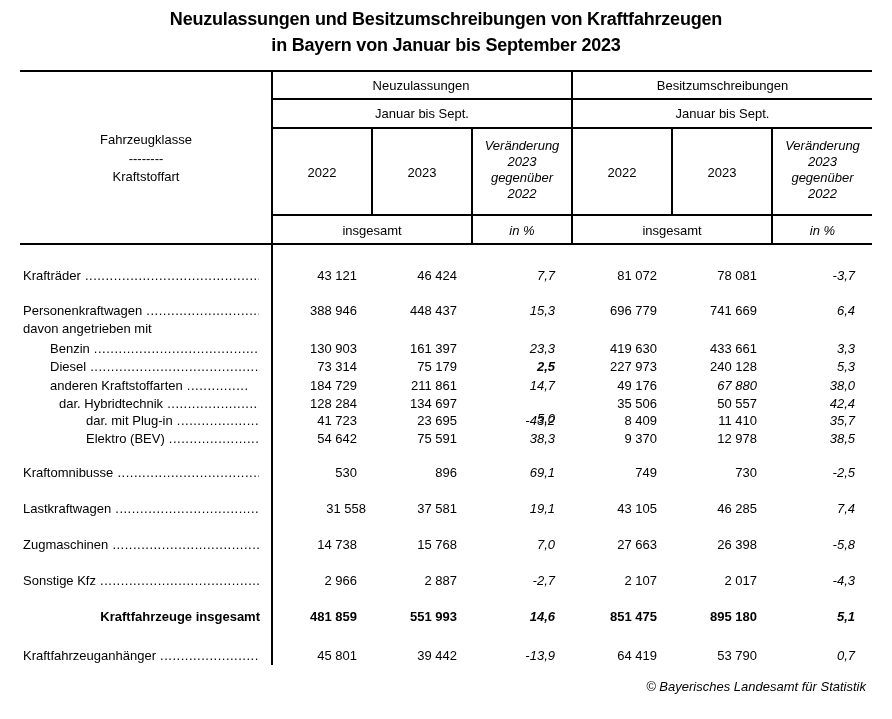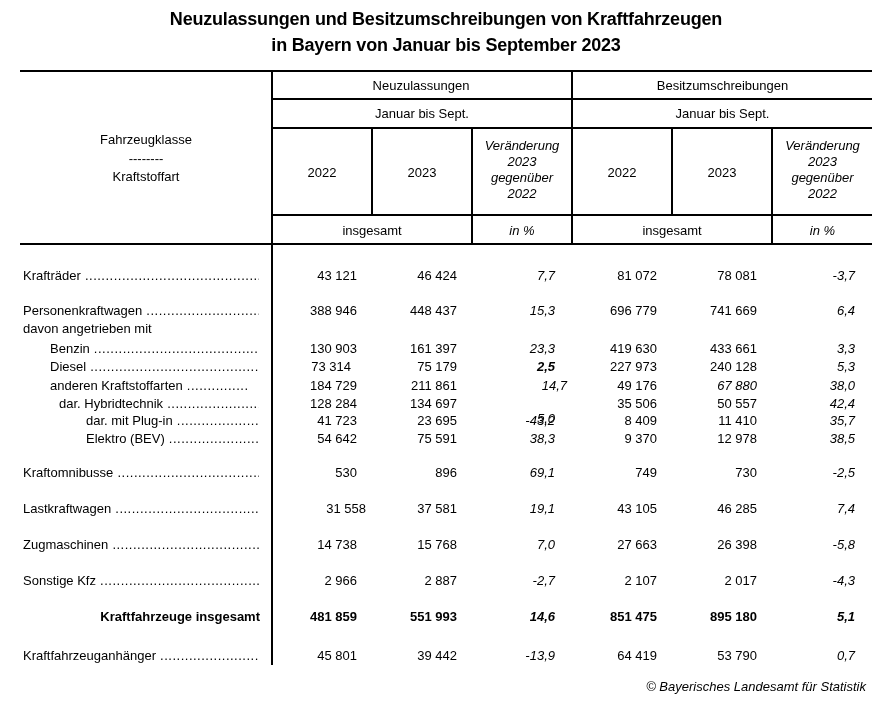--- a/index.html
+++ b/index.html
@@ -94,32 +94,32 @@
       <div class="lbl" style="top: 341px; left: 50px; width: 209px;"><span>Benzin</span><span class="dots"> ..........................................</span></div>
       <div class="num" style="top: 341px; left: 267px;">130 903</div>
       <div class="num" style="top: 341px; left: 367px;">161 397</div>
       <div class="num it" style="top: 341px; left: 465px;">23,3</div>
       <div class="num" style="top: 341px; left: 567px;">419 630</div>
       <div class="num" style="top: 341px; left: 667px;">433 661</div>
       <div class="num it" style="top: 341px; left: 765px;">3,3</div>
     </div>
     <div>
       <div class="lbl" style="top: 359px; left: 50px; width: 209px;"><span>Diesel</span><span class="dots"> ..........................................</span></div>
-      <div class="num" style="top: 359px; left: 261px; text-align: right;">73 314</div>
+      <div class="num" style="top: 359px; left: 267px; text-align: right;">73 314</div>
       <div class="num" style="top: 359px; left: 367px;">75 179</div>
       <div class="num it" style="top: 359px; left: 465px; font-weight: bold;">2,5</div>
       <div class="num" style="top: 359px; left: 567px;">227 973</div>
       <div class="num" style="top: 359px; left: 667px;">240 128</div>
       <div class="num it" style="top: 359px; left: 765px;">5,3</div>
     </div>
     <div>
       <div class="lbl" style="top: 378px; left: 50px; width: 209px;"><span>anderen Kraftstoffarten</span><span class="dots"> ...............</span></div>
       <div class="num" style="top: 378px; left: 267px;">184 729</div>
       <div class="num" style="top: 378px; left: 367px;">211 861</div>
-      <div class="num it" style="top: 378px; left: 477px;">14,7</div>
+      <div class="num it" style="top: 378px; left: 465px;">14,7</div>
       <div class="num" style="top: 378px; left: 567px;">49 176</div>
       <div class="num" style="top: 378px; left: 667px; font-style: italic;">67 880</div>
       <div class="num it" style="top: 378px; left: 765px;">38,0</div>
     </div>
     <div>
       <div class="lbl" style="top: 396px; left: 59px; width: 200px;"><span>dar. Hybridtechnik</span><span class="dots"> ........................</span></div>
       <div class="num" style="top: 396px; left: 267px;">128 284</div>
       <div class="num" style="top: 396px; left: 367px;">134 697</div>
       <div class="num it" style="top: 411px; left: 465px;">5,0</div>
       <div class="num" style="top: 396px; left: 567px;">35 506</div>

